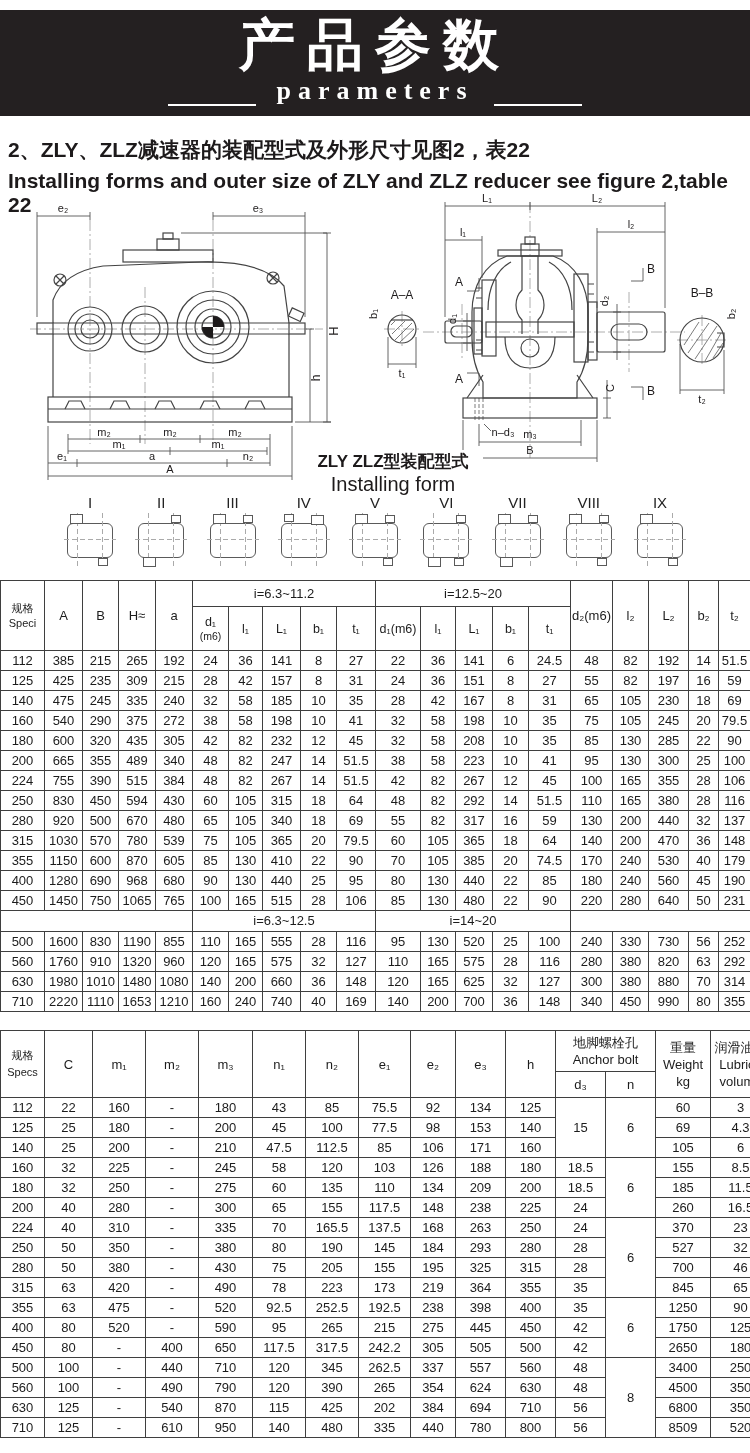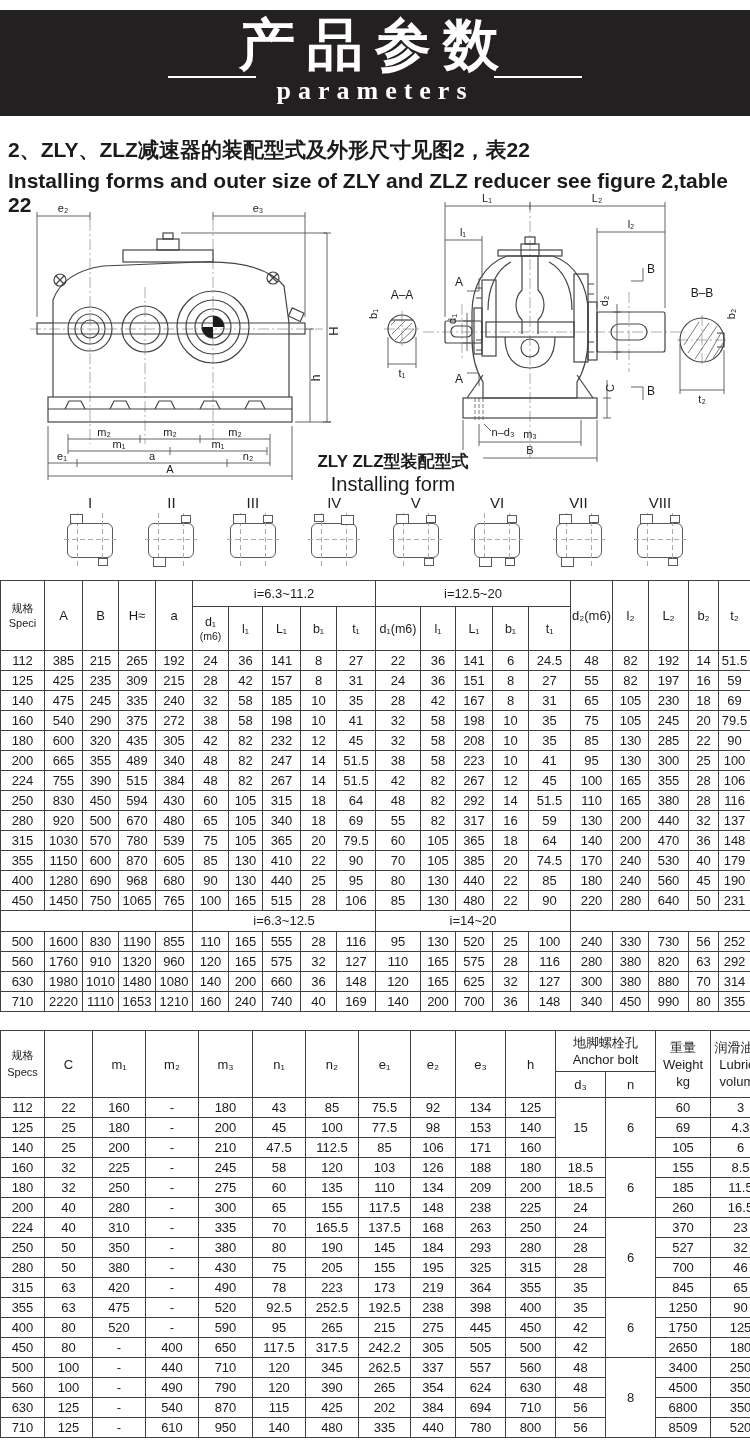--- a/index.html
+++ b/index.html
@@ -3,21 +3,21 @@
 <meta charset="utf-8">
 <style>
   html,body{margin:0;padding:0}
   body{
     position:relative;width:750px;height:1453px;overflow:hidden;background:#fff;
     font-family:"Liberation Sans","DejaVu Sans",sans-serif;color:#1d1a1b;
   }
   
   .banner{position:absolute;top:10px;left:0;width:750px;height:106px;background:#242021;color:#fff;text-align:center}
   .banner-title{margin:2px 0 0;font-size:56px;font-weight:bold;letter-spacing:12px;line-height:66px}
-  .par-row{display:flex;align-items:flex-start;justify-content:center;gap:20px;margin-top:-2px}
+  .par-row{display:flex;align-items:flex-end;justify-content:center;gap:20px;margin-top:-2px}
   .par-line{width:88px;height:2px;background:#fff}
   .par-word{font-family:"Liberation Serif","DejaVu Serif",serif;font-weight:bold;font-size:26px;letter-spacing:7px}
   
   .intro{position:absolute;top:136px;left:8px;width:740px}
   .intro-zh{margin:0;font-size:21px;font-weight:bold}
   .intro-en{margin:5px 0 0;font-size:21px;font-weight:bold}
   
   .figs{position:absolute;top:192px;left:0;width:750px;height:300px}
   .fig-left{position:absolute;left:5px;top:0}
   .fig-right{position:absolute;left:355px;top:0}
@@ -337,20 +337,30 @@
       <div class="form-label">VIII</div>
       <div class="form-box">
         <div class="cl v1"></div>
         <div class="cl v2"></div>
         <div class="cl hl"></div>
         <div class="tab tl"></div>
         <div class="tab tr s"></div>
         <div class="tab br s"></div>
       </div>
     </div>
+    <div class="form">
+      <div class="form-label">IX</div>
+      <div class="form-box">
+        <div class="cl v1"></div>
+        <div class="cl v2"></div>
+        <div class="cl hl"></div>
+        <div class="tab tl"></div>
+        <div class="tab br s"></div>
+      </div>
+    </div>
   </div>
 
 <table id="t1">
   <colgroup>
     <col style="width:44px">
       <col style="width:38px">
       <col style="width:36px">
       <col style="width:37px">
       <col style="width:37px">
     <col style="width:36px">

